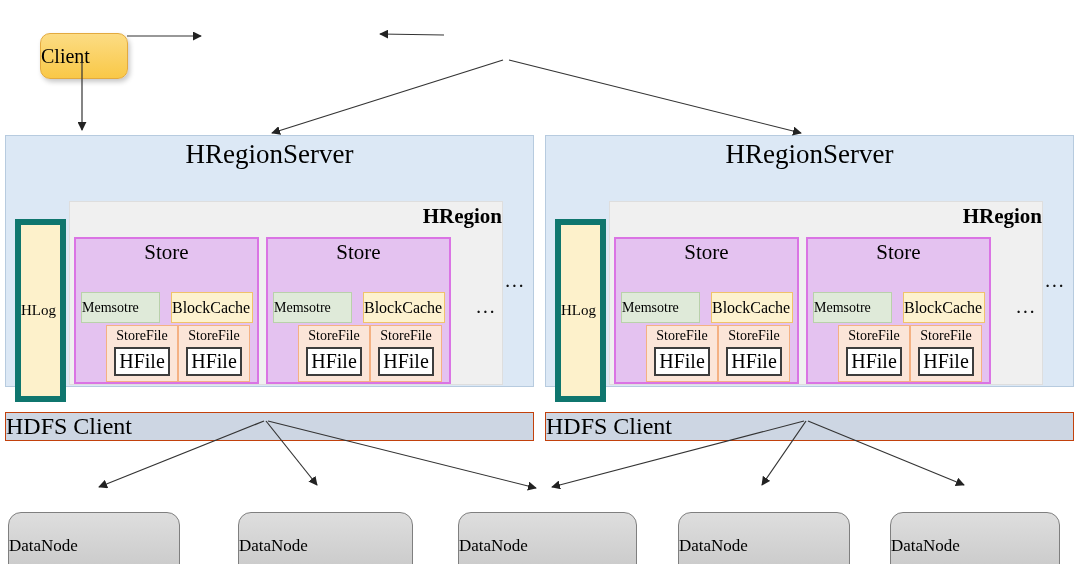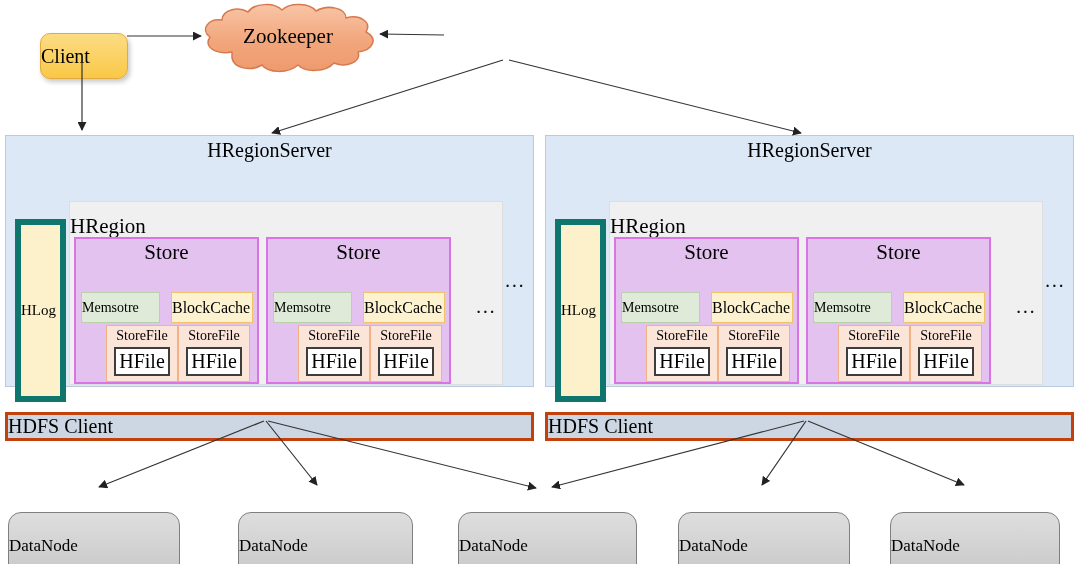--- a/index.html
+++ b/index.html
@@ -25,30 +25,30 @@
   }
   .cloud-wrap{left:196px;top:2px;width:184px;height:72px;}
   .cloud-wrap svg{position:absolute;left:0;top:0;}
   .cloud-label{position:absolute;left:0;right:0;top:22px;text-align:center;font-size:21px;}
 
   
   .server{
     top:135px;width:529px;height:252px;
     background:#dce8f5;border:1px solid #b7cbdf;box-sizing:border-box;
   }
-  .server-title{position:absolute;top:3px;left:0;right:0;text-align:center;font-size:20px;}
+  .server-title{position:absolute;top:3px;left:0;right:0;text-align:center;font-size:27px;}
   .hlog{
     position:absolute;left:9px;top:63px;width:51px;height:183px;
     background:#fdf1cb;border:6px solid #0f766e;box-sizing:border-box;font-size:15px;
   }
   .hregion{
     position:absolute;left:63px;top:65px;width:434px;height:184px;
     background:#f0f0f0;border:1px solid #dedede;box-sizing:border-box;
   }
-  .hregion-title{position:absolute;top:12px;left:0;right:0;text-align:left;font-size:21px;}
+  .hregion-title{position:absolute;top:2px;left:0;right:0;text-align:right;font-size:21px;font-weight:bold;}
   .store{
     position:absolute;top:35px;width:185px;height:147px;
     background:#e4c2f0;border:2px solid #da74e4;box-sizing:border-box;padding-left:16px;
   }
   .store-1{left:4px;} .store-2{left:196px;}
   .store-title{position:absolute;top:1px;left:0;right:0;text-align:center;font-size:21px;}
   .cache-row{position:absolute;top:33px;left:5px;right:4px;display:flex;justify-content:space-between;border-radius:8px;}
   .memstore{
     width:79px;height:31px;background:#dfead9;border:1px solid #b9d1ab;
     box-sizing:border-box;font-size:14px;
@@ -66,22 +66,22 @@
     width:56px;height:29px;margin:3px auto 0;background:#ffffff;
     border:2px solid #3d3d3d;box-sizing:border-box;font-size:20px;
     display:flex;align-items:center;justify-content:center;
   }
   .dots{font-size:15px;font-weight:bold;letter-spacing:3px;color:#111;}
   .hregion-dots{position:absolute;right:5px;top:98px;}
   .server-dots{position:absolute;right:7px;top:138px;}
 
   
   .hdfs{
-    top:392px;width:529px;height:29px;background:#cdd6e3;border:3px solid #c2410c;
-    box-sizing:border-box;font-size:20px;
+    top:392px;width:529px;height:29px;background:#cdd6e3;border:1px solid #c2410c;
+    box-sizing:border-box;font-size:24px;
   }
   .datanode{
     top:492px;height:68px;border-radius:13px;
     background:linear-gradient(180deg,#dedede,#c7c7c7);
     border:1px solid #7f7f7f;box-sizing:border-box;font-size:17px;
   }
   #dn1{left:8px;width:172px;} #dn2{left:238px;width:175px;} #dn3{left:458px;width:179px;}
   #dn4{left:678px;width:172px;} #dn5{left:890px;width:170px;}
 
   
@@ -108,45 +108,20 @@
     <line x1="268" y1="421" x2="536" y2="488" stroke="#333" stroke-width="1.2" marker-end="url(#ah)"></line>
     <line x1="804" y1="421" x2="552" y2="487" stroke="#333" stroke-width="1.2" marker-end="url(#ah)"></line>
     <line x1="806" y1="421" x2="762" y2="485" stroke="#333" stroke-width="1.2" marker-end="url(#ah)"></line>
     <line x1="808" y1="421" x2="964" y2="485" stroke="#333" stroke-width="1.2" marker-end="url(#ah)"></line>
   </svg>
 
   <div class="abs center node-client">
     <span>Client</span>
   </div>
 
-  <div class="abs cloud-wrap">
-    <svg width="184" height="72" viewBox="0 0 184 72">
-      <defs>
-        <linearGradient id="cloudg" x1="0" y1="0" x2="0" y2="1">
-          <stop offset="0" stop-color="#f8c5a6"></stop>
-          <stop offset="0.55" stop-color="#f2a67c"></stop>
-          <stop offset="1" stop-color="#ee9a6d"></stop>
-        </linearGradient>
-      </defs>
-      <path d="M 36 50
-               C 18 53, 8 44, 14 35
-               C 4 28, 12 16, 26 18
-               C 26 8, 42 4, 52 10
-               C 58 1, 78 0, 86 8
-               C 94 0, 114 1, 120 9
-               C 132 2, 150 6, 150 16
-               C 164 12, 176 20, 170 30
-               C 182 36, 178 48, 162 50
-               C 166 60, 150 66, 138 61
-               C 130 70, 110 71, 102 63
-               C 92 72, 72 71, 66 63
-               C 54 70, 38 66, 36 56 Z" fill="url(#cloudg)" stroke="#d7794f" stroke-width="1.5" stroke-linejoin="round"></path>
-    </svg>
-    <div class="cloud-label">Zookeeper</div>
-  </div>
 
 
   <div class="abs server" style="left:5px;">
     <div class="server-title">HRegionServer</div>
     <div class="hlog center">
       <span>HLog</span>
     </div>
     <div class="hregion">
       <div class="hregion-title">HRegion</div>
 

